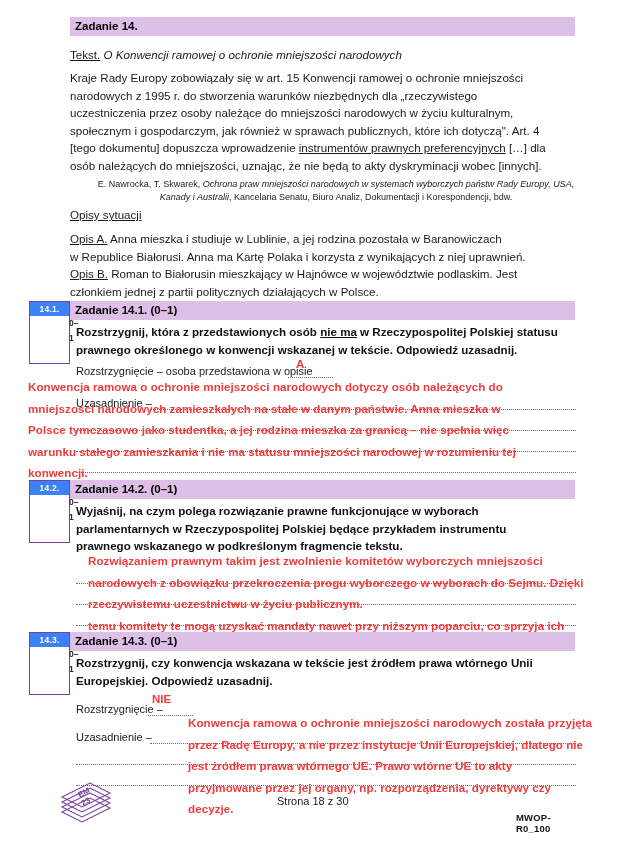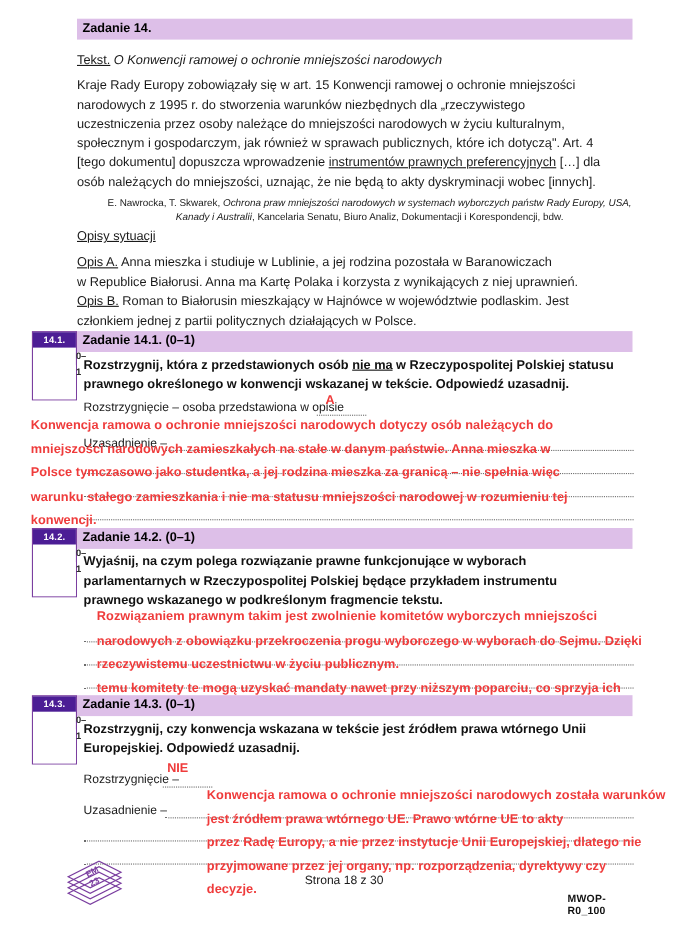--- a/index.html
+++ b/index.html
@@ -62,21 +62,21 @@
   
   .score-box {
     position: absolute;
     left: 29px;
     width: 41px;
     border: 1px solid #7b3fa0;
     box-sizing: border-box;
     background: #fff;
   }
   .score-head {
-    background: #4c1d95;
+    background: #3b82f6;
     color: #ffffff;
     font-size: 8.5px;
     font-weight: bold;
     text-align: center;
     height: 14px;
     line-height: 14px;
     letter-spacing: .2px;
   }
   .score-range {
     background: #d9bce6;
@@ -273,23 +273,23 @@
   <div class="ans-label" style="left:76px; top:702px;">Rozstrzygnięcie –</div>
   <div class="dots" style="left:148px; top:702px; width:45px;"></div>
   <div class="red-small" style="left:152px; top:692px;">NIE</div>
 
   <div class="ans-label" style="left:76px; top:730px;">Uzasadnienie –</div>
   <div class="dots" style="left:150px; top:730px; width:426px;"></div>
   <div class="dots" style="left:76px; top:751px; width:500px;"></div>
   <div class="dots" style="left:76px; top:772px; width:500px;"></div>
 
   <div class="red" style="left:188px; top:712px; width:420px;">
-    <div>Konwencja ramowa o ochronie mniejszości narodowych została warunków</div>
+    <div>Konwencja ramowa o ochronie mniejszości narodowych została przyjęta</div>
+    <div>przez Radę Europy, a nie przez instytucje Unii Europejskiej, dlatego nie</div>
     <div>jest źródłem prawa wtórnego UE. Prawo wtórne UE to akty</div>
-    <div>przez Radę Europy, a nie przez instytucje Unii Europejskiej, dlatego nie</div>
     <div>przyjmowane przez jej organy, np. rozporządzenia, dyrektywy czy</div>
     <div>decyzje.</div>
   </div>
 
   <svg class="stamp" viewBox="0 0 56 44">
     <g fill="none" stroke="#7b3fa0" stroke-width="1.1">
       <path d="M4 30 L24 40 L52 26 L32 16 Z"></path>
       <path d="M4 25 L24 35 L52 21 L32 11 Z"></path>
       <path d="M4 20 L24 30 L52 16 L32 6 Z"></path>
       <path d="M4 15 L24 25 L52 11 L32 1 Z"></path>

